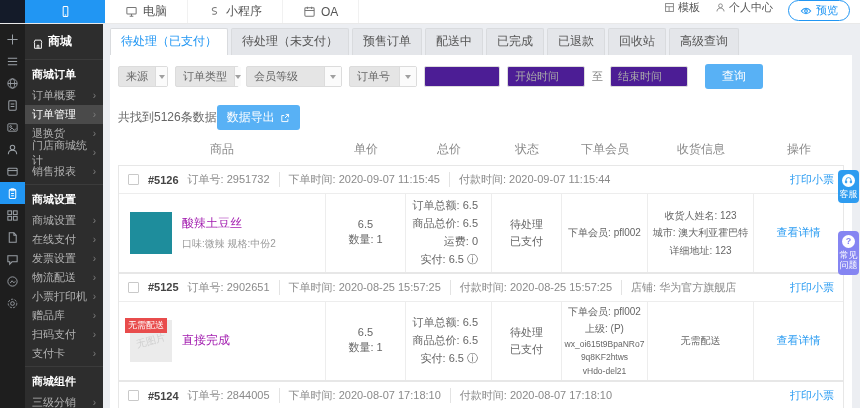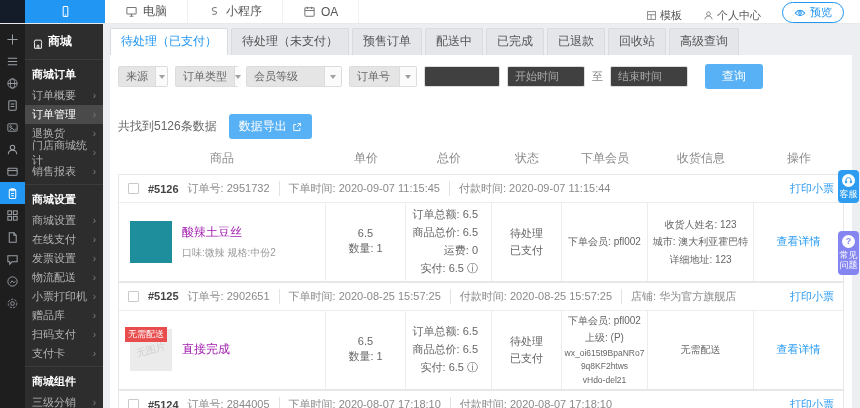--- a/index.html
+++ b/index.html
@@ -5,21 +5,21 @@
 *{margin:0;padding:0;box-sizing:border-box}
 html,body{width:860px;height:408px;overflow:hidden}
 body{font-family:"Liberation Sans","DejaVu Sans",sans-serif;font-size:12px;color:#666;background:#eceef2;position:relative}
 a{text-decoration:none}
 svg{display:block}
 
 .topbar{height:24px;background:#fff;border-bottom:1px solid #e9e9e9;display:flex;align-items:stretch}
 .corner{width:25px;background:#141b29}
 .mtab{width:80px;background:#2196f3;display:flex;align-items:center;justify-content:center}
 .ttab{padding:6px 20px;display:flex;align-items:center;gap:5px;border-right:1px solid #f1f1f1;color:#555;font-size:12px;cursor:pointer}
-.tb-right{margin-left:auto;display:flex;align-items:flex-end;gap:21px;padding-right:16px;color:#555;font-size:11px}
+.tb-right{margin-left:auto;display:flex;align-items:flex-start;gap:15px;padding-right:10px;color:#555;font-size:11px}
 .tb-item{display:flex;align-items:center;gap:3px;cursor:pointer}
 .preview{display:flex;align-items:center;gap:4px;border:1px solid #2196f3;color:#2196f3;border-radius:11px;padding:2px 11px;font-size:11px;cursor:pointer;background:#fff}
 
 .shell{display:flex;height:384px}
 .rail{width:25px;background:#1e1e1e;padding-top:4px;flex:none}
 .ricon{height:22px;display:flex;align-items:center;justify-content:center;cursor:pointer}
 .ricon.active{background:#2196f3}
 .menu{width:78px;background:#2d2d2d;font-size:11px;color:#b2b2b2;overflow:hidden;flex:none}
 .mhead{display:flex;align-items:flex-end;gap:4px;color:#fff;font-weight:bold;padding:9px 7px;border-bottom:1px solid #3b3b3b;font-size:12px}
 .msec{color:#fff;font-weight:bold;padding:7px 7px 4px;font-size:11px;border-top:1px solid #3b3b3b;margin-top:3px}
@@ -32,27 +32,27 @@
 .tabs{display:flex}
 .tab{background:#e4e6ea;border:1px solid #d9dbde;border-bottom:none;margin-right:3px;padding:4px 10px 5px;font-size:12px;color:#555;border-radius:2px 2px 0 0;white-space:nowrap;cursor:pointer}
 .tab.active{background:#fff;color:#2196f3}
 .panel{flex:1;background:#fff;padding:9px 8px 0;overflow:hidden}
 
 .filters{display:flex;align-items:center;gap:7px;color:#666}
 .sel{display:flex;align-items:center;justify-content:space-between;height:21px;border:1px solid #dcdcdc;background:#e5e5e5;border-radius:2px;cursor:pointer}
 .sel-lab{padding:0 7px;font-size:11px;white-space:nowrap}
 .sel-car{width:17px;align-self:stretch;border-left:1px solid #dcdcdc;background:#fbfbfb;display:flex;align-items:center;justify-content:center}
 .caret{width:0;height:0;border:3.5px solid transparent;border-top:4.5px solid #a0a0a0;margin-top:4px}
-.inp{height:21px;border:1px solid #dcdcdc;border-radius:2px;display:flex;align-items:center;padding:0 7px;font-size:11px;color:#aaa;background:#404040}
+.inp{height:21px;border:1px solid #dcdcdc;border-radius:2px;display:flex;align-items:center;padding:0 7px;font-size:11px;color:#aaa;background:#4c1d95}
 .to{font-size:11px;color:#888}
 .btn{background:#58b1f5;color:#fff;border-radius:3px;font-size:12px;display:flex;align-items:center;gap:5px;cursor:pointer;border:none}
 .btn.query{padding:4px 17px;margin-left:10px}
 .btn.export{padding:4px 10px}
 .w50{width:50px}.w64{width:64px}.w96{width:96px}.w68{width:68px}.w76{width:76px}.w78{width:78px}
-.summary{display:flex;align-items:center;gap:12px;margin:25px 0 3px}
+.summary{display:flex;align-items:center;margin:16px 0 3px}
 .found{font-size:12px;color:#666}
 
 .thead{display:flex;align-items:center;color:#8a8a8a;font-size:12px;padding:8px 0 7px}
 .thead>div{text-align:center}
 .col-product{flex:1;min-width:0}
 .col-price{width:80px;flex:none}.col-total{width:86px;flex:none}.col-status{width:70px;flex:none}
 .col-member{width:86px;flex:none}.col-addr{width:106px;flex:none}.col-op{width:90px;flex:none}
 .card{border:1px solid #e7e7e7;background:#fff}
 .card-h{display:flex;align-items:center;gap:9px;padding:6px 9px;font-size:11px;color:#8a8a8a;border-bottom:1px solid #ededed}
 .cb{width:11px;height:11px;border:1px solid #c9c9c9;border-radius:1px;background:#fff;flex:none;cursor:pointer}

